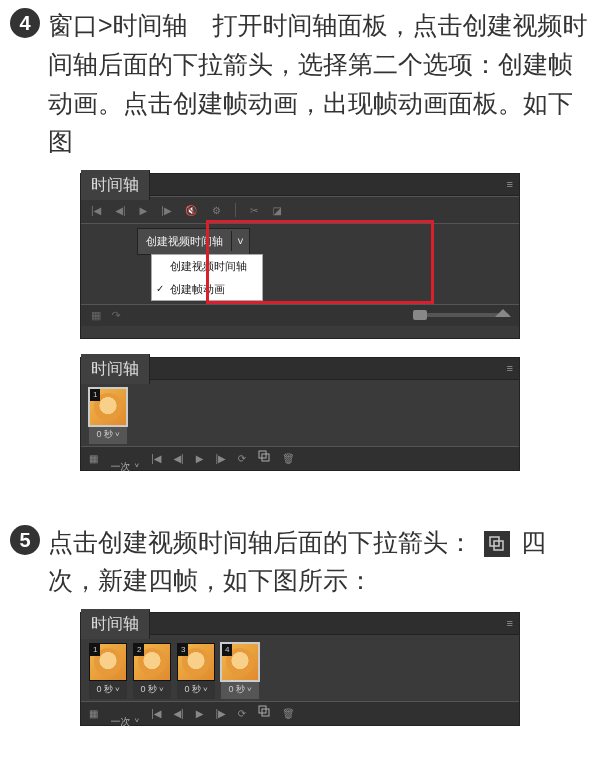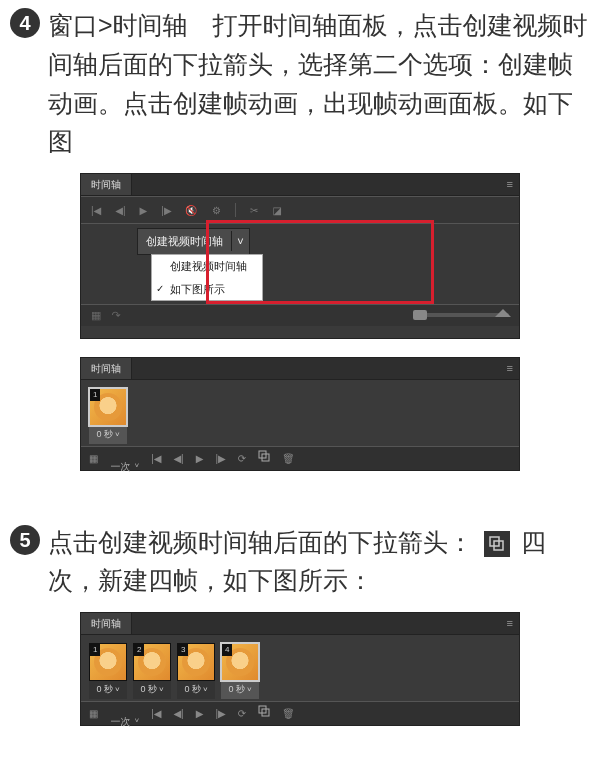--- a/index.html
+++ b/index.html
@@ -23,21 +23,21 @@
   .panel-wrap { display: flex; justify-content: center; margin: 12px 0 18px 0; }
   .panel {
     background: #3a3a3a; width: 440px; color: #bbb;
     font-size: 11px; position: relative; border: 1px solid #222;
   }
   .panel .tabbar {
     display: flex; align-items: center; background: #2e2e2e;
     height: 22px; border-bottom: 1px solid #222;
   }
   .panel .tab {
-    background: #404040; padding: 3px 10px; font-size: 10px;
+    background: #404040; padding: 3px 10px; font-size: 16px;
     border-right: 1px solid #222; color: #ddd;
   }
   .panel .tabbar .spacer { flex: 1; }
   .panel .menu-icon { padding: 0 6px; color: #999; font-size: 11px; }
   .ctlrow {
     display: flex; align-items: center; gap: 14px; padding: 6px 10px;
     height: 28px; background: #353535; border-bottom: 1px solid #555;
     border-top: 1px solid #555;
   }
   .ctl { color: #7a7a7a; font-size: 10px; display: flex; align-items: center; }
@@ -153,21 +153,21 @@
       <div class="dd-btn">
         <span>创建视频时间轴</span>
         <span class="chev">˅</span>
       </div>
       <div class="dd-menu">
         <div class="item">
           <span>创建视频时间轴</span>
         </div>
         <div class="item">
           <span class="chk">✓</span>
-          <span>如下图所示</span>
+          <span>创建帧动画</span>
         </div>
       </div>
       <div class="highlight-box"></div>
     </div>
     <div class="footerrow" style="position:relative;">
       <span class="fwd">▦</span>
       <span class="fwd">↷</span>
       <div class="slider"></div>
       <div class="tri"></div>
     </div>

